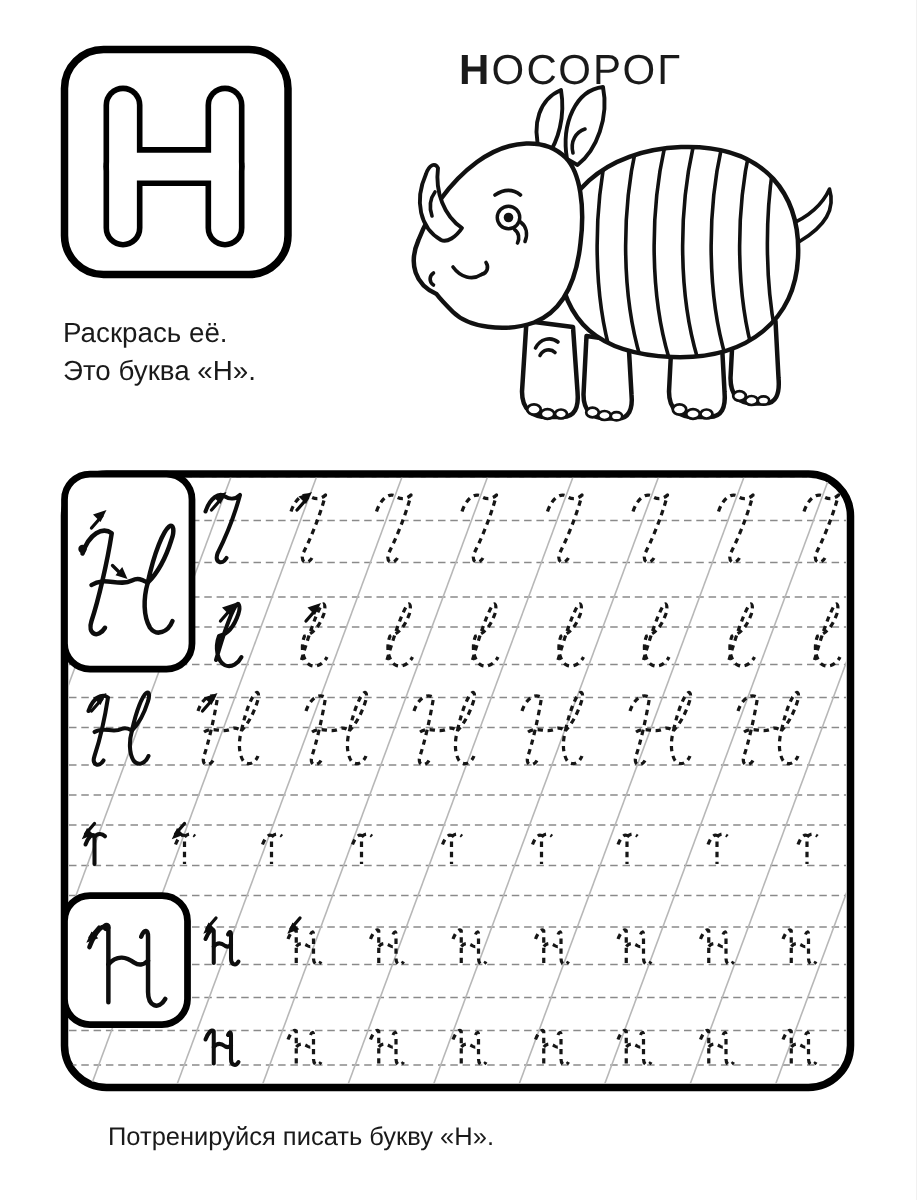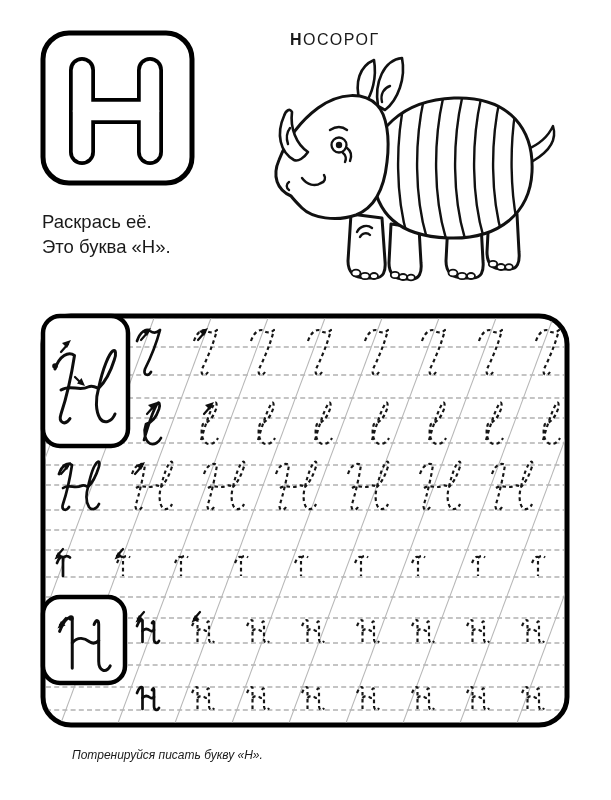--- a/index.html
+++ b/index.html
@@ -1,22 +1,22 @@
 <!DOCTYPE html>
 <html lang="ru"><head>
 <meta charset="utf-8">
 <style>
   html,body{margin:0;padding:0;background:#e8e8e8}
   .page{position:relative;width:611px;height:800px;background:#ffffff;overflow:hidden;
         font-family:"Liberation Sans",sans-serif;color:#1a1a1a;margin:0 auto}
   .abs{position:absolute}
-  .title{left:290px;top:31px;font-size:16px;letter-spacing:1.5px;font-weight:400;white-space:nowrap}
+  .title{left:306px;top:31px;font-size:28px;letter-spacing:1.5px;font-weight:400;white-space:nowrap}
   .title .b{font-weight:700}
   .instruction{left:42px;top:209px;font-size:18.5px;line-height:25px}
-  .caption{left:72px;top:748px;font-size:12px;font-style:italic;white-space:nowrap}
+  .caption{left:72px;top:748px;font-size:17px;white-space:nowrap}
 
   
   .rule{stroke:#8a8a8a;stroke-width:1.15;stroke-dasharray:5 3.2;fill:none}
   .slant{stroke:#b7b7b7;stroke-width:1.05;fill:none}
   .gsolid{stroke:#0d0d0d;stroke-width:2.7;fill:none;stroke-linecap:round;stroke-linejoin:round}
   .gdash{stroke:#161616;stroke-width:2.15;fill:none;stroke-dasharray:3.6 3.1;stroke-linecap:butt;stroke-linejoin:round}
   .sheet-border{fill:#ffffff;stroke:#000;stroke-width:5}
   .card{fill:#ffffff;stroke:#000;stroke-width:4.5}
   .dot{fill:#0d0d0d;stroke:none}
 

